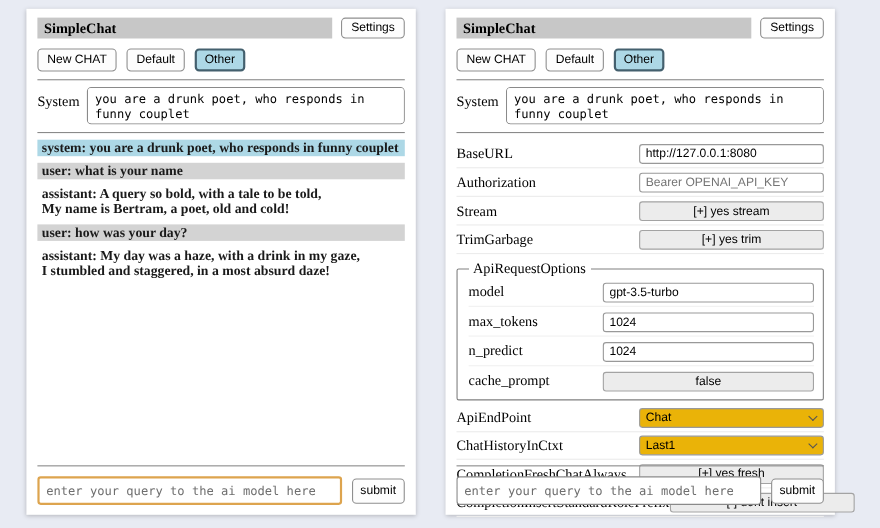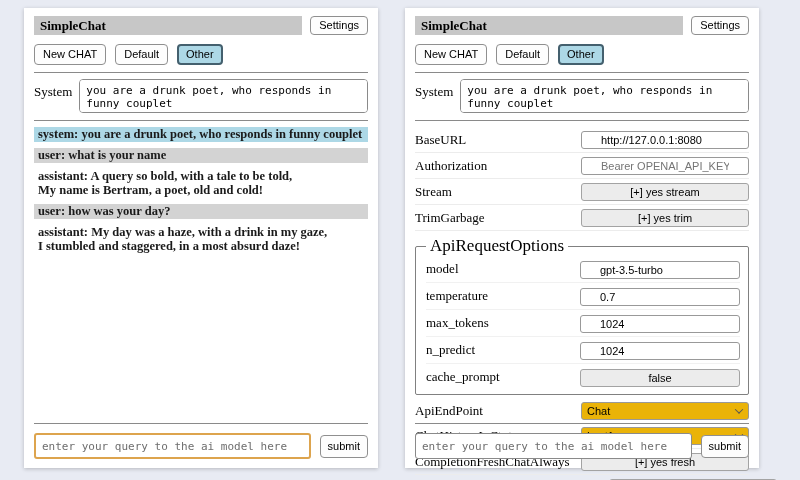--- a/index.html
+++ b/index.html
@@ -61,26 +61,26 @@
   .msg.user { background: var(--user-msg-bg, #D3D3D3); }
   .msg.assistant { background: transparent; }
   
   .settings { margin-top: 2px; }
   .set-row {
     display: flex; align-items: center; justify-content: space-between;
     padding: 3px 0; border-bottom: 1px solid #ececec;
   }
   .set-label { font-size: 13px; color: #000; }
   .set-control { width: 168px; flex: none; }
-  .fs .set-control { width: 160px; }
+  .fs .set-control { width: 192px; }
   .set-input {
     width: 100%; height: 18px;
     font-family: "Liberation Sans", sans-serif; font-size: 11px;
     border: 1px solid #999; border-radius: 3px;
-    padding: 1px 19px; color: #000; outline: none; background:#fff;
+    padding: 1px 5px; color: #000; outline: none; background:#fff;
   }
   .set-btn {
     width: 100%; height: 18px;
     font-family: "Liberation Sans", sans-serif; font-size: 11px;
     background: #ececec; border: 1px solid #a3a3a3; border-radius: 3px;
     cursor: pointer; color:#000;
   }
   .set-select {
     width: 100%; height: 18px;
     display: flex; align-items: center; justify-content: space-between;
@@ -90,21 +90,21 @@
   }
   .chev {
     width: 6px; height: 6px;
     border-right: 1.5px solid #555; border-bottom: 1.5px solid #555;
     transform: rotate(45deg) translate(-1px,-1px);
   }
   fieldset.fs {
     border: 1px solid #808080; border-radius: 2px;
     margin: 5px 0 4px; padding: 0 8px 4px 10px;
   }
-  fieldset.fs legend { font-size: 17px; padding: 0 4px; }
+  fieldset.fs legend { font-size: 13px; padding: 0 4px; }
   fieldset.fs .set-row { border-bottom: 1px solid #f1f1f1; padding: 3.5px 0; }
   fieldset.fs .set-row:last-child { border-bottom: none; justify-content: space-between; }
   
   .bottom { position: absolute; left: 10px; right: 10px; bottom: 9px; }
   .bottom hr.rule { margin: 0 0 9px; }
   .query-row { display: flex; gap: 9px; align-items: center; }
   .query-input {
     flex: 1; height: 26px;
     font-family: "DejaVu Sans Mono", monospace; font-size: 11px;
     border: 1px solid #8a8a8a; border-radius: 3px;
@@ -189,24 +189,20 @@
           </div>
         </div>
       <fieldset class="fs">
         <legend>ApiRequestOptions</legend>
         <div>
             <div class="set-row">
               <span class="set-label">model</span>
               <div class="set-control"><input class="set-input" value="gpt-3.5-turbo" style=""></div>
             </div>
             <div class="set-row">
-              <span class="set-label">temperature</span>
-              <div class="set-control"><input class="set-input" value="0.7" style=""></div>
-            </div>
-            <div class="set-row">
               <span class="set-label">max_tokens</span>
               <div class="set-control"><input class="set-input" value="1024" style=""></div>
             </div>
             <div class="set-row">
               <span class="set-label">n_predict</span>
               <div class="set-control"><input class="set-input" value="1024" style=""></div>
             </div>
             <div class="set-row">
               <span class="set-label">cache_prompt</span>
               <div class="set-control"><button class="set-btn">false</button></div>

